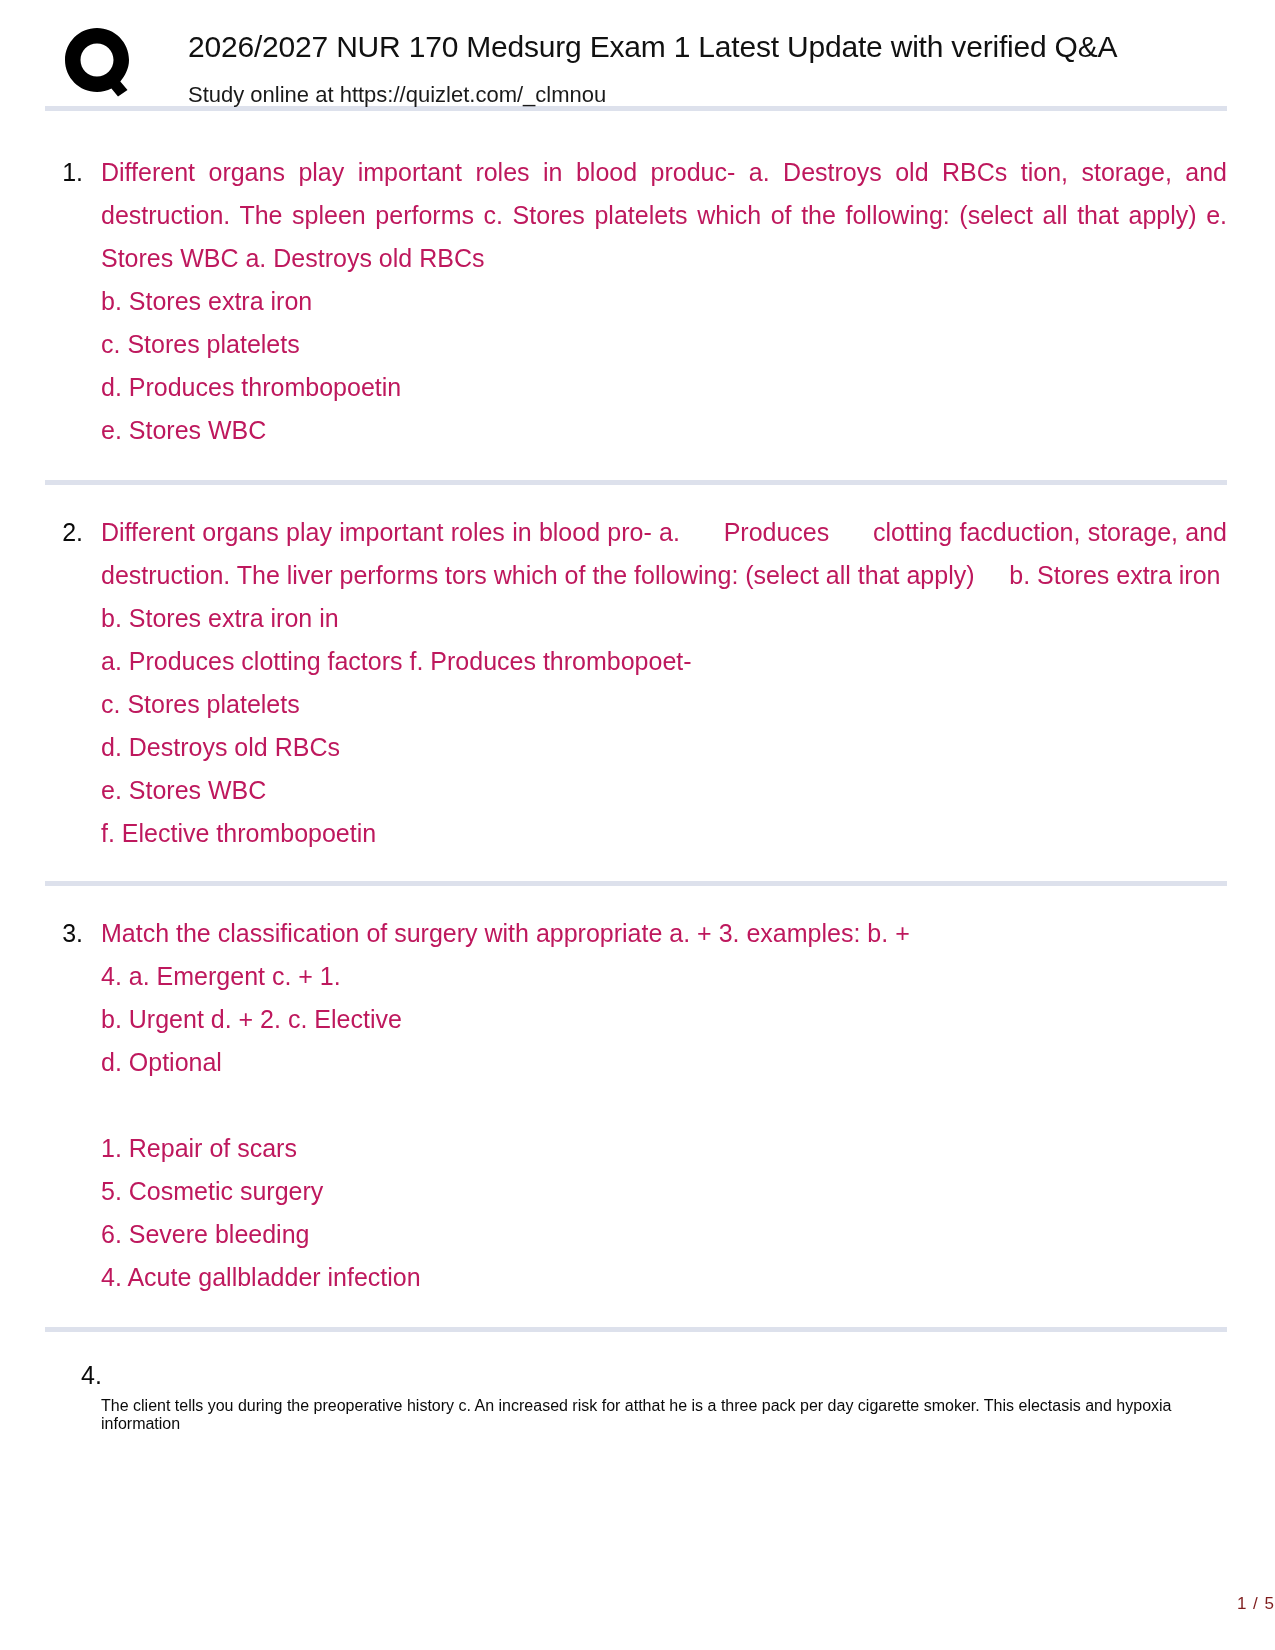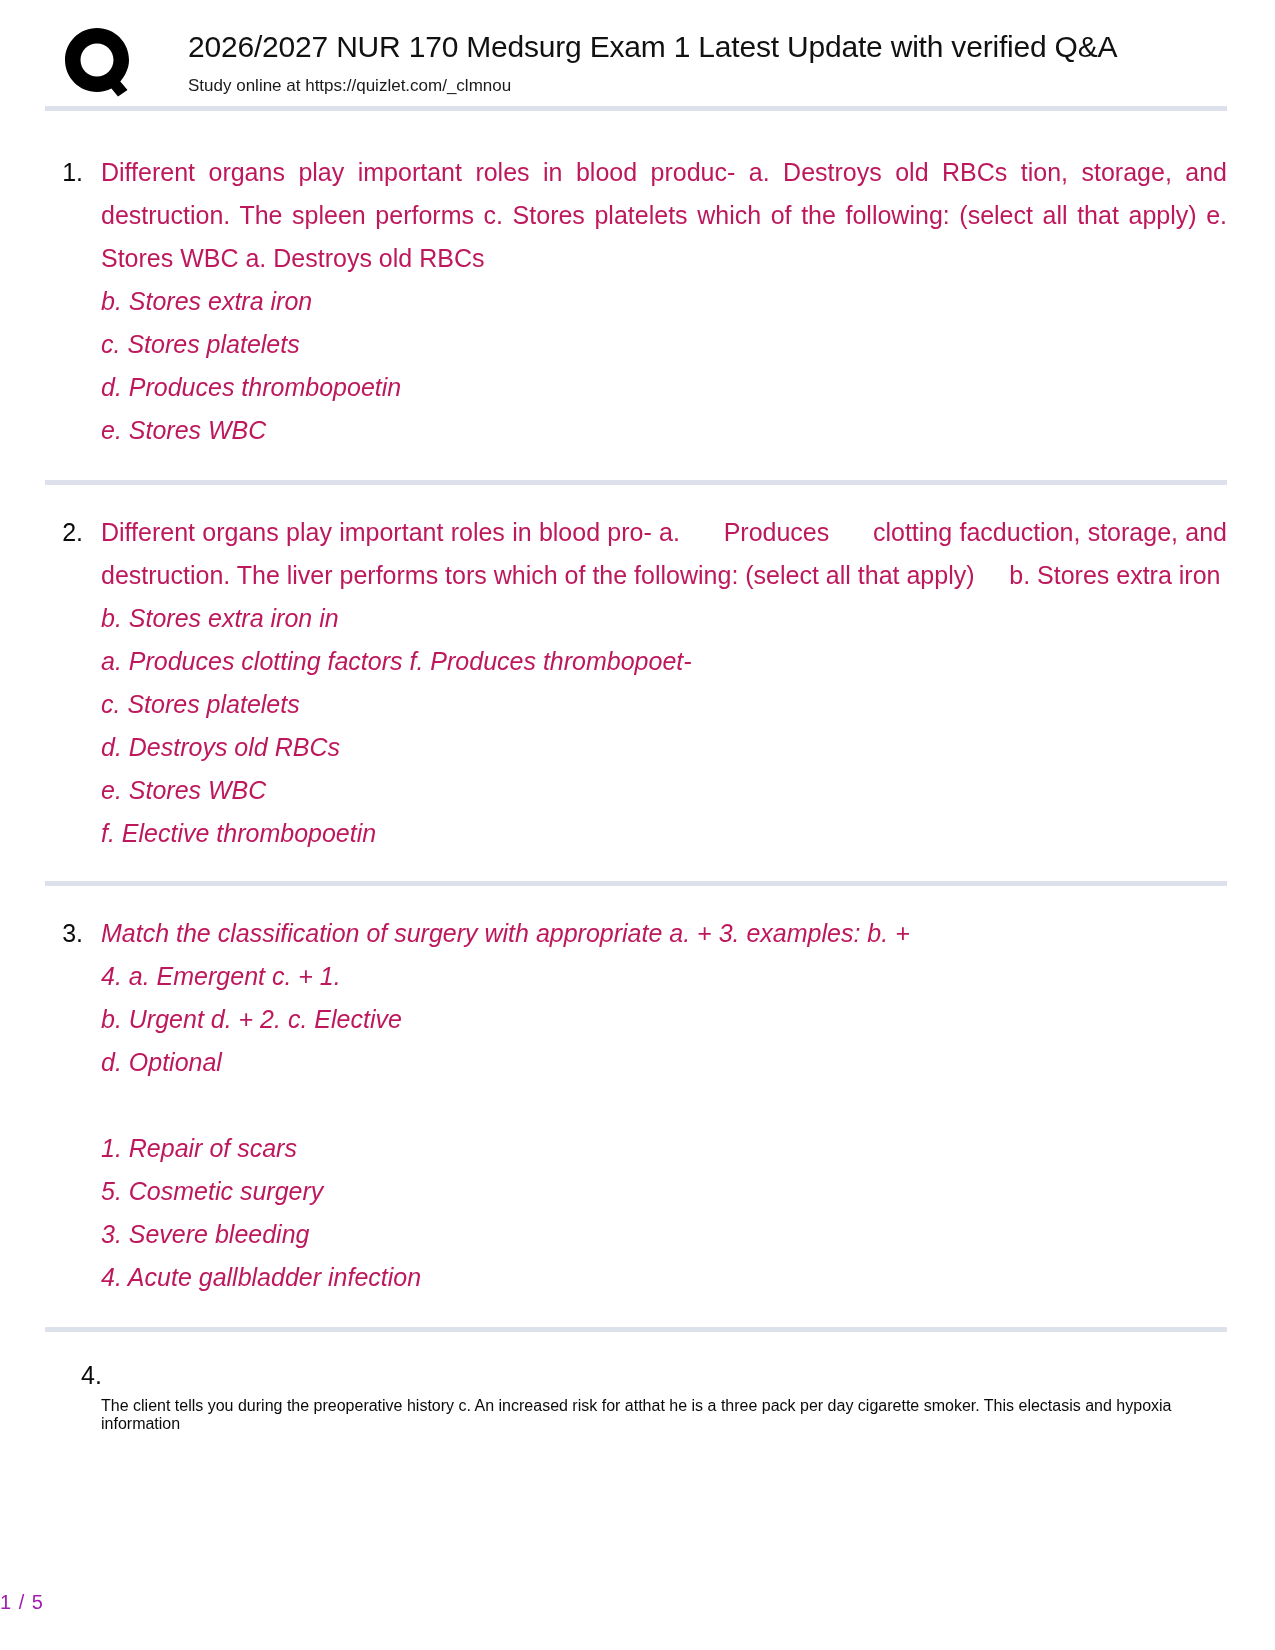--- a/index.html
+++ b/index.html
@@ -50,25 +50,25 @@
   }
   .doc-title {
     font-size: 30px;
     line-height: 38px;
     font-weight: 400;
     letter-spacing: -0.2px;
     color: #111111;
     white-space: nowrap;
   }
   .doc-subtitle {
-    font-size: 17px;
+    font-size: 22px;
     line-height: 26px;
     font-weight: 400;
     color: #1a1a1a;
-    margin-top: 7px;
+    margin-top: 16px;
     white-space: nowrap;
   }
 
   
   .divider {
     height: 5px;
     background: #dde1ec;
     margin-left: 5px;
     margin-right: 8px;
   }
@@ -96,21 +96,21 @@
   .qa-body {
     flex: 1 1 auto;
     font-size: 25px;
     line-height: 43px;
     color: #be185d;
   }
   .qa-body .para {
     text-align: justify;
     text-justify: inter-word;
   }
-  .qa-body .para.left { text-align: left; font-style: italic; }
+  .qa-body .para.left { text-align: left; }
   .qa-body .line { white-space: pre-wrap; }
   .spacer-line { height: 43px; }
 
   .entry-1 { padding-top: 40px; padding-bottom: 28px; }
   .entry-2 { padding-top: 26px; padding-bottom: 26px; }
   .entry-3 { padding-top: 26px; padding-bottom: 28px; }
   .entry-4 { padding-top: 22px; }
 
   .q4-body { padding-left: 56px; }
   .q4-num-row {
@@ -118,24 +118,24 @@
     line-height: 43px;
     padding-left: 36px;
   }
 
   
   .footer {
     position: absolute;
     left: 0;
     right: 0;
     bottom: 36px;
-    text-align: left;
-    font-size: 20px;
+    text-align: right;
+    font-size: 17px;
     letter-spacing: 1px;
-    color: #a21caf;
+    color: #7f1d1d;
   }
 </style>
 </head>
 <body>
 
 <div class="page">
 
   <div class="header">
     <div class="logo">
       <svg width="78" height="78" viewBox="0 0 78 78" aria-hidden="true">
@@ -194,21 +194,21 @@
     <div class="qa-inner">
       <div class="qa-num">3.</div>
       <div class="qa-body">
         <div class="para left">Match the classification of surgery with appropriate a. + 3. examples:        b.   +</div>
         <div class="para left">4. a. Emergent      c. + 1.</div>
         <div class="para left">b.  Urgent     d. + 2. c. Elective</div>
         <div class="para left">d. Optional</div>
         <div class="spacer-line"></div>
         <div class="para left">1.  Repair of scars</div>
         <div class="para left">5.  Cosmetic surgery</div>
-        <div class="para left">3.  Severe bleeding</div>
+        <div class="para left">6.  Severe bleeding</div>
         <div class="para left">4.  Acute gallbladder infection</div>
       </div>
     </div>
   </div>
 
   <div class="divider"></div>
 
   <div class="qa entry-4">
     <div class="q4-num-row">4.</div>
     <div class="q4-body">

